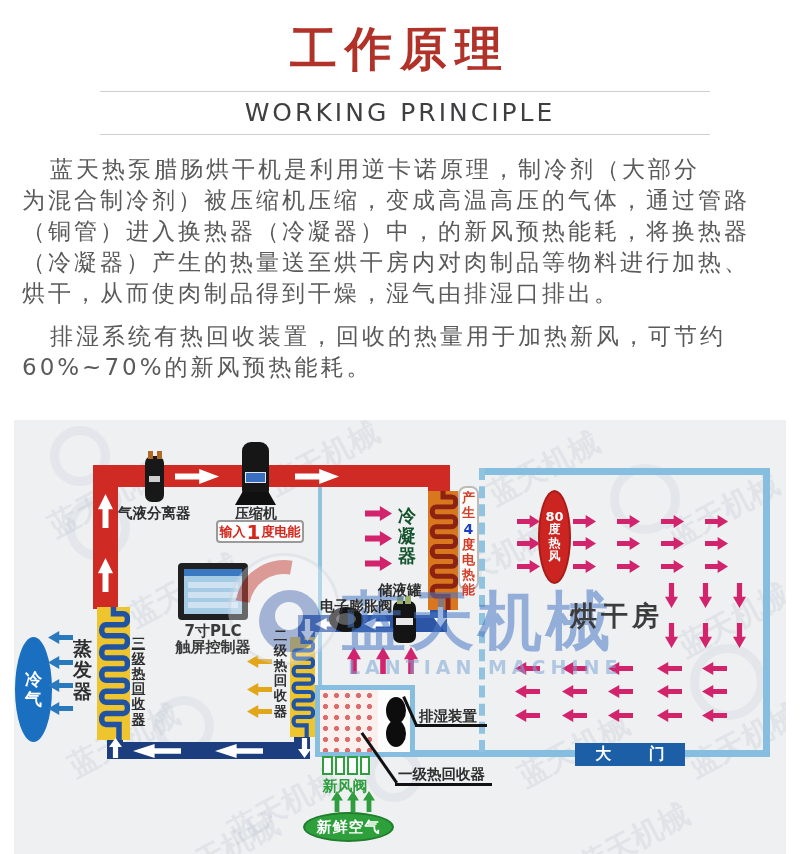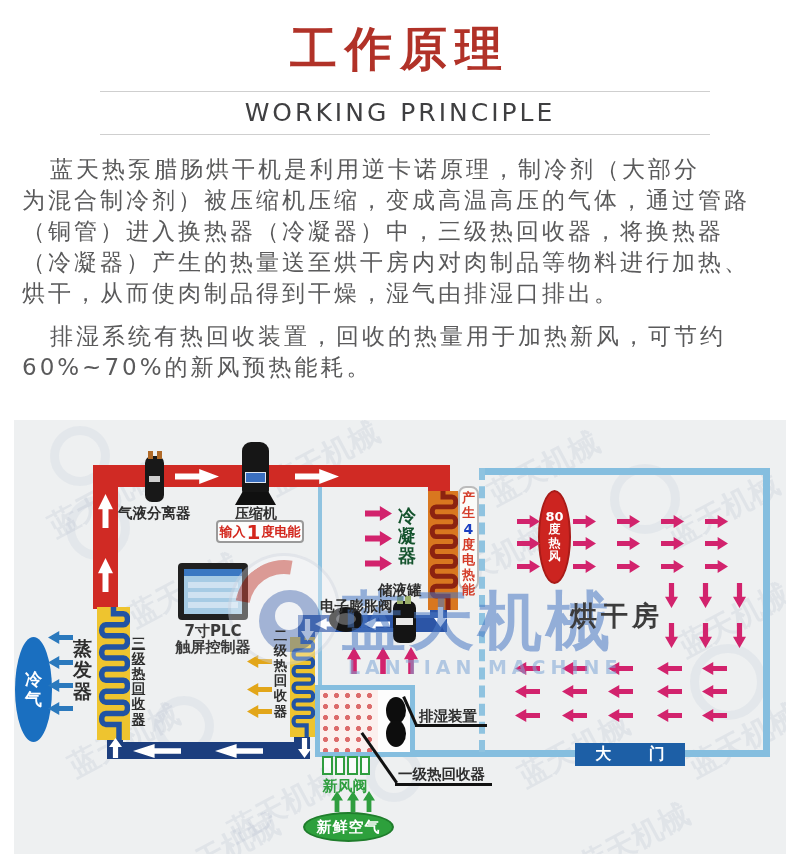--- a/index.html
+++ b/index.html
@@ -115,21 +115,21 @@
 <div id="page">
 
   <div id="main-title">工作原理</div>
   <div id="divider1" class="h-divider"></div>
   <div id="sub-title">WORKING PRINCIPLE</div>
   <div id="divider2" class="h-divider"></div>
 
   <div id="intro">
     <p>蓝天热泵腊肠烘干机是利用逆卡诺原理，制冷剂（大部分
 为混合制冷剂）被压缩机压缩，变成高温高压的气体，通过管路
-（铜管）进入换热器（冷凝器）中，三级热回收器，将换热器
+（铜管）进入换热器（冷凝器）中，的新风预热能耗，将换热器
 （冷凝器）产生的热量送至烘干房内对肉制品等物料进行加热、
 烘干，从而使肉制品得到干燥，湿气由排湿口排出。</p>
     <p>排湿系统有热回收装置，回收的热量用于加热新风，可节约
 60%~70%的新风预热能耗。</p>
   </div>
 
   <div id="diagram">
 
     <div class="room-bar" style="left:466px;top:48px;width:290px;height:7px;"></div>
     <div class="room-bar" style="left:749px;top:48px;width:7px;height:289px;"></div>

